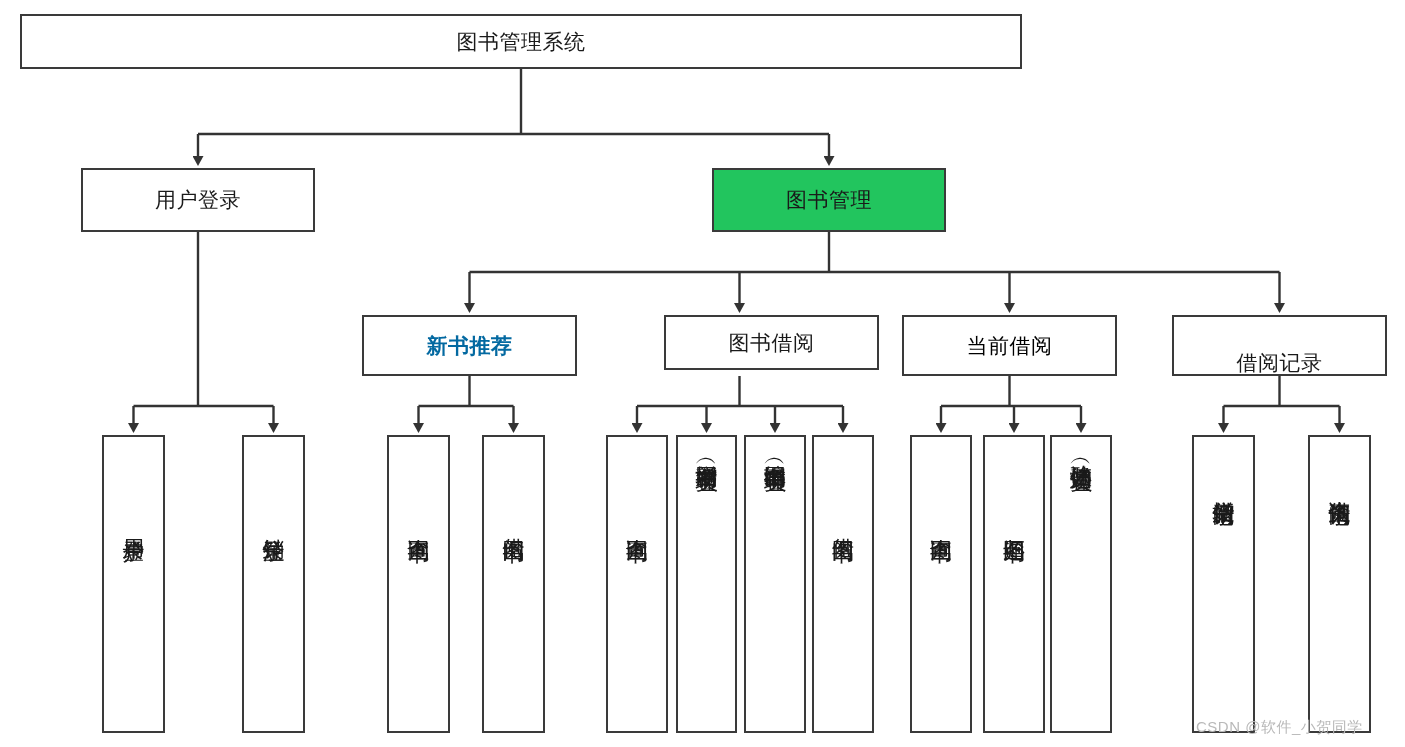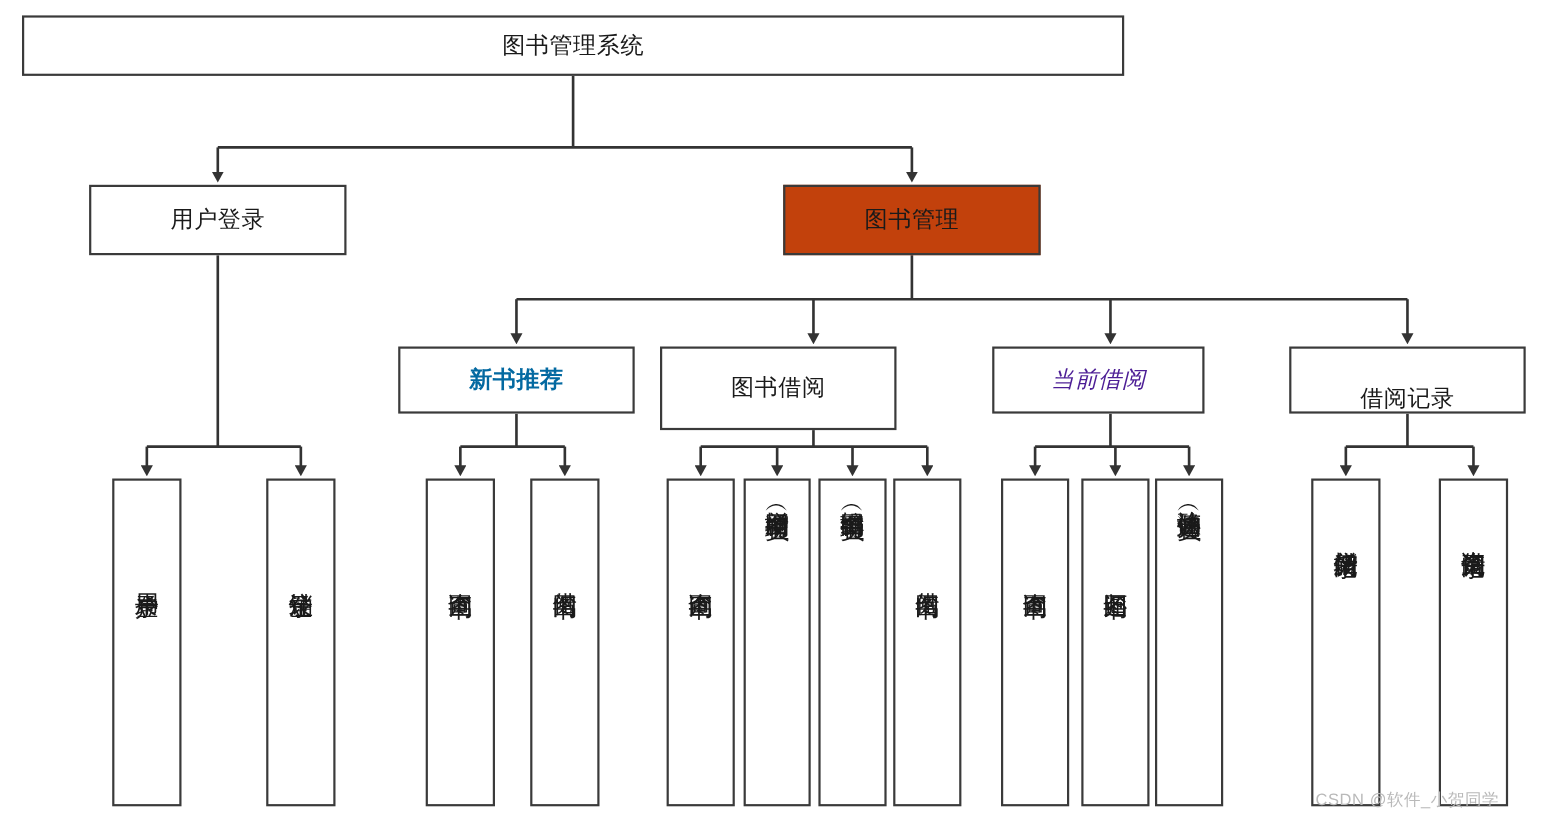--- a/index.html
+++ b/index.html
@@ -124,30 +124,30 @@
       </g>
   </svg>
 
   <div id="nodes">
       <div class="node h" style="left: 20px; top: 14px; width: 1002px; height: 55px; border-color: rgb(58, 58, 58); background: rgb(255, 255, 255); color: rgb(26, 26, 26); text-align: center;">
         <span class="label">图书管理系统</span>
       </div>
       <div class="node h" style="left: 81px; top: 168px; width: 234px; height: 64px; border-color: rgb(58, 58, 58); background: rgb(255, 255, 255); color: rgb(26, 26, 26);">
         <span class="label">用户登录</span>
       </div>
-      <div class="node h" style="left: 712px; top: 168px; width: 234px; height: 64px; border-color: rgb(58, 58, 58); background: #c2410c; color: rgb(26, 26, 26);">
+      <div class="node h" style="left: 712px; top: 168px; width: 234px; height: 64px; border-color: rgb(58, 58, 58); background: #22c55e; color: rgb(26, 26, 26);">
         <span class="label">图书管理</span>
       </div>
       <div class="node h" style="left: 362px; top: 315px; width: 215px; height: 61px; border-color: rgb(58, 58, 58); background: rgb(255, 255, 255); color: #0369a1; font-weight: bold;">
         <span class="label">新书推荐</span>
       </div>
-      <div class="node h" style="left: 600px; top: 315px; width: 215px; height: 76px; border-color: rgb(58, 58, 58); background: rgb(255, 255, 255); color: rgb(26, 26, 26);">
+      <div class="node h" style="left: 664px; top: 315px; width: 215px; height: 55px; border-color: rgb(58, 58, 58); background: rgb(255, 255, 255); color: rgb(26, 26, 26);">
         <span class="label">图书借阅</span>
       </div>
-      <div class="node h" style="left: 902px; top: 315px; width: 193px; height: 61px; border-color: rgb(58, 58, 58); background: rgb(255, 255, 255); color: #4c1d95; font-style: italic;">
+      <div class="node h" style="left: 902px; top: 315px; width: 215px; height: 61px; border-color: rgb(58, 58, 58); background: rgb(255, 255, 255); color: #000000;">
         <span class="label">当前借阅</span>
       </div>
       <div class="node h" style="left: 1172px; top: 315px; width: 215px; height: 61px; border-color: rgb(58, 58, 58); background: rgb(255, 255, 255); color: rgb(26, 26, 26); align-items: flex-end;">
         <span class="label">借阅记录</span>
       </div>
       <div class="node v mid" style="left: 102px; top: 435px; width: 63px; height: 298px; border-color: rgb(58, 58, 58); background: rgb(255, 255, 255); color: rgb(26, 26, 26);">
         <span class="label">用户登录</span>
       </div>
       <div class="node v mid" style="left: 242px; top: 435px; width: 63px; height: 298px; border-color: rgb(58, 58, 58); background: rgb(255, 255, 255); color: rgb(26, 26, 26);">
         <span class="label">注销登录</span>

